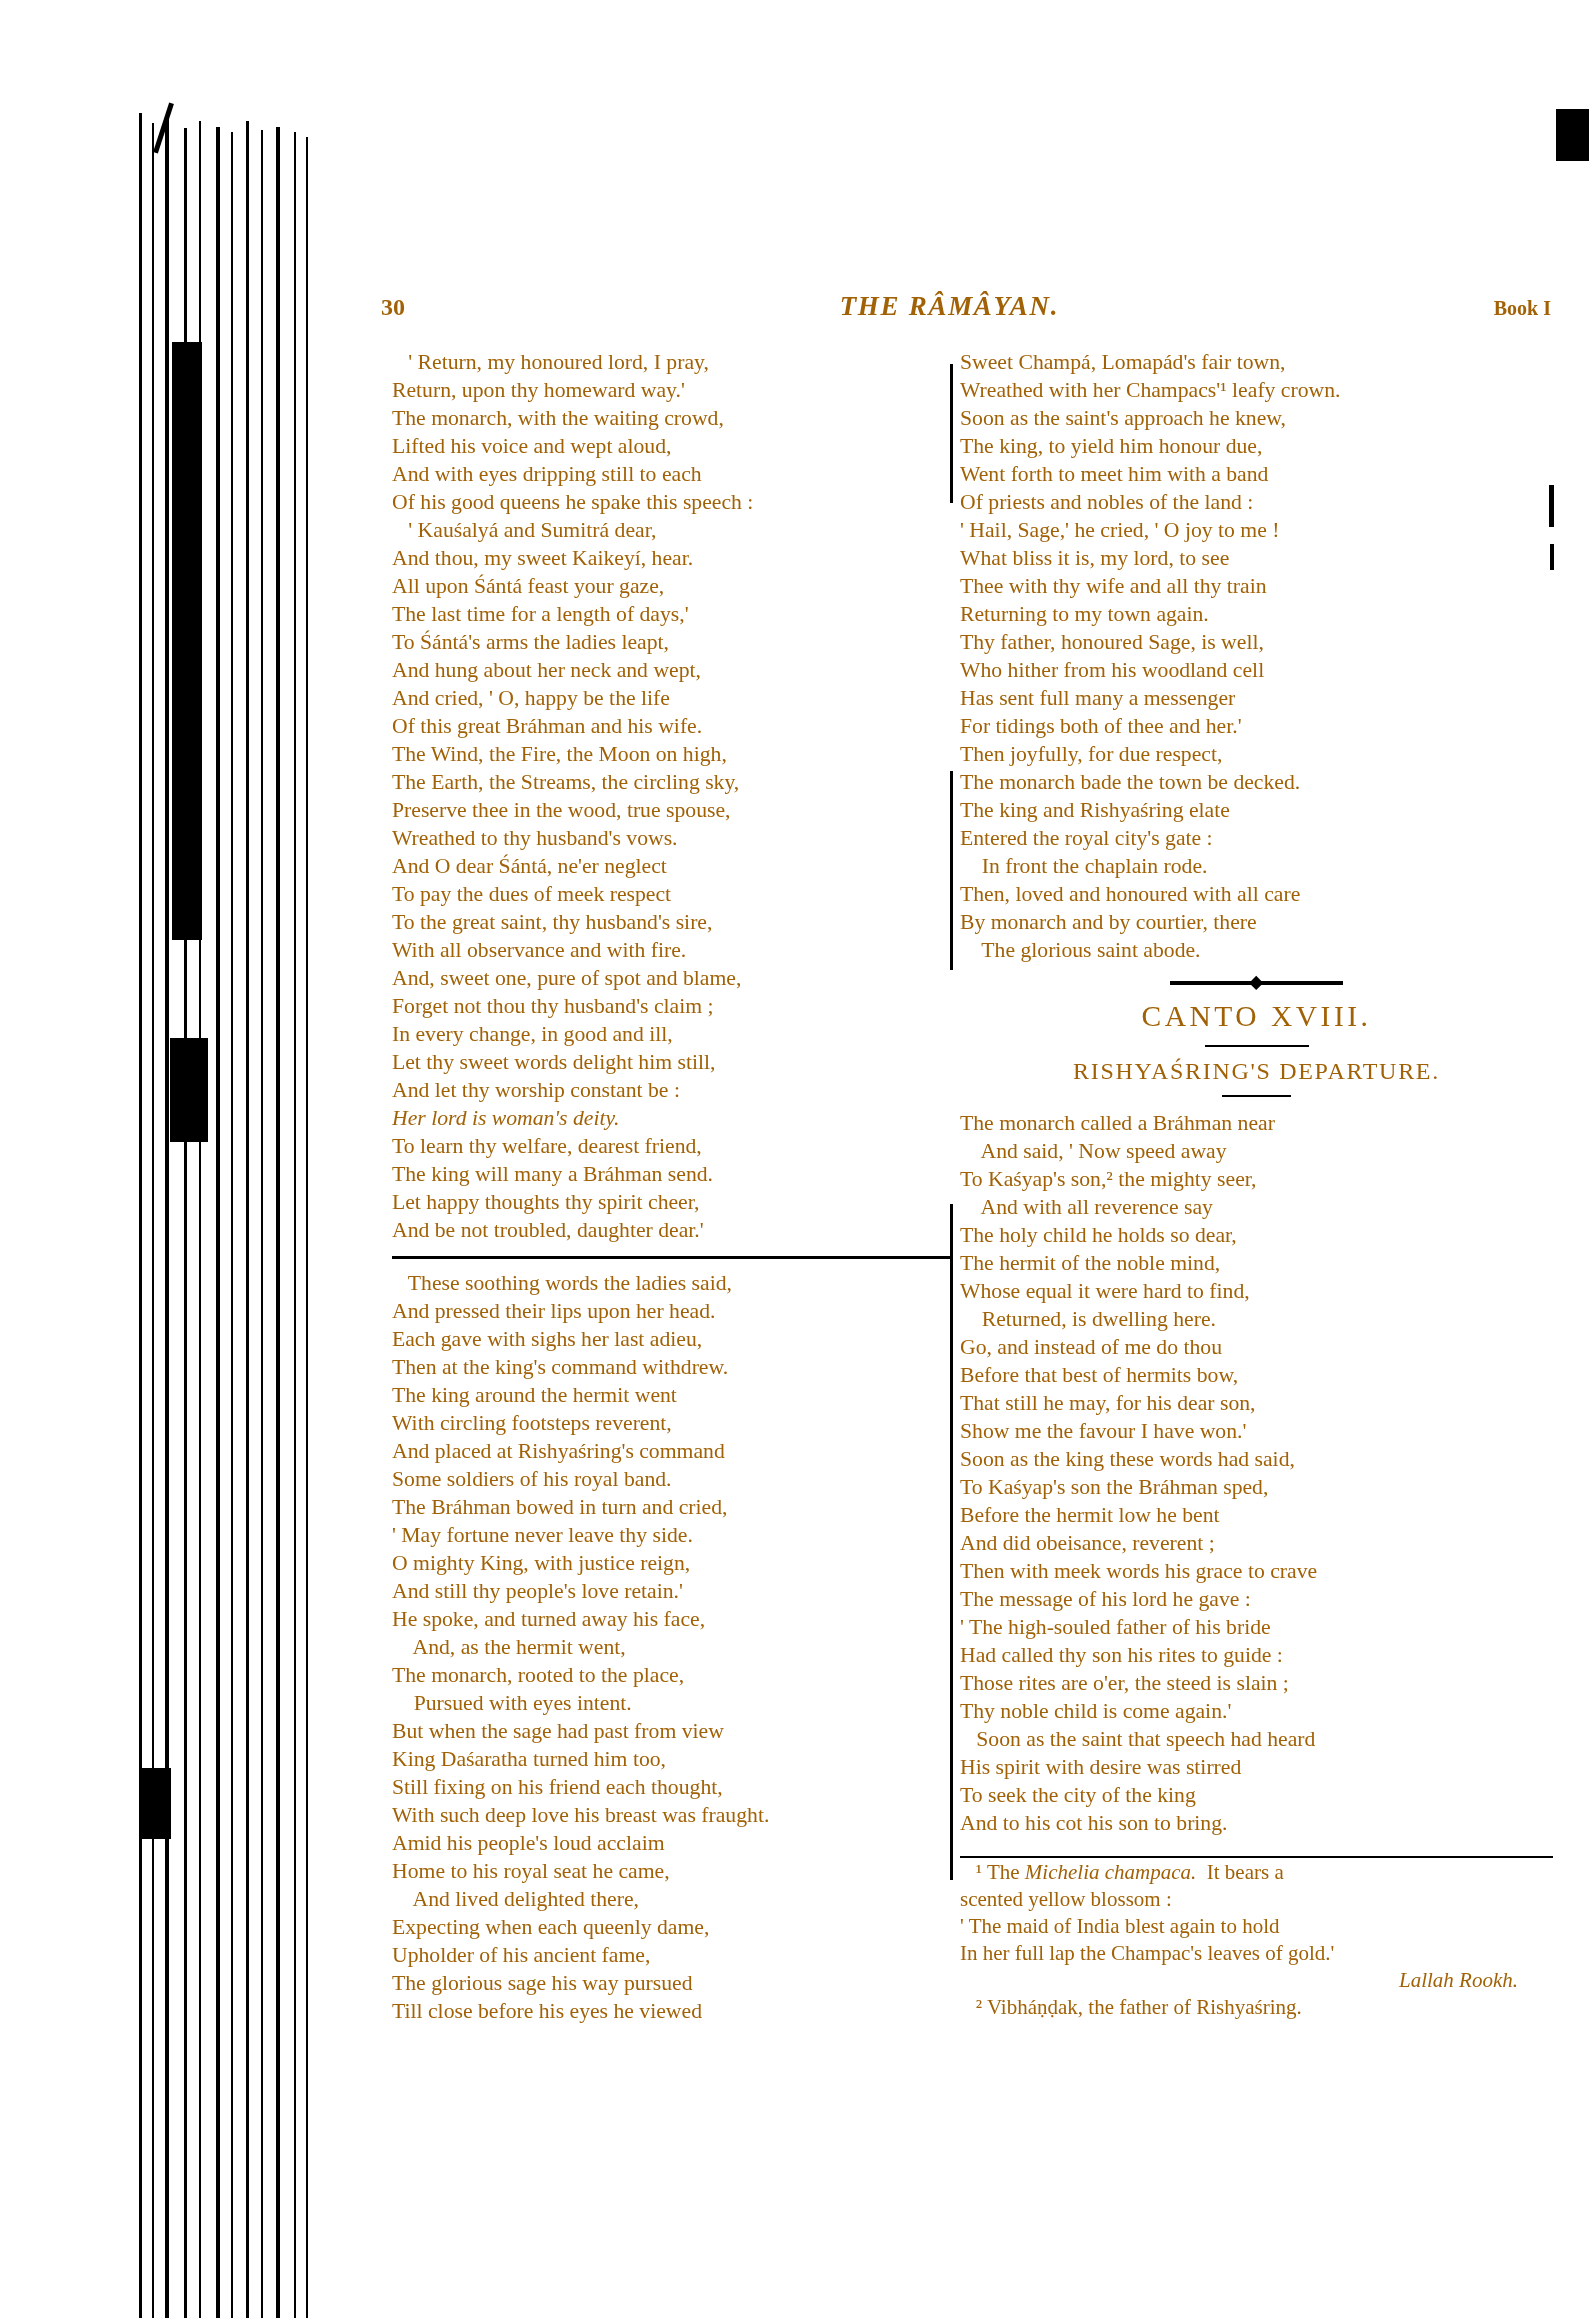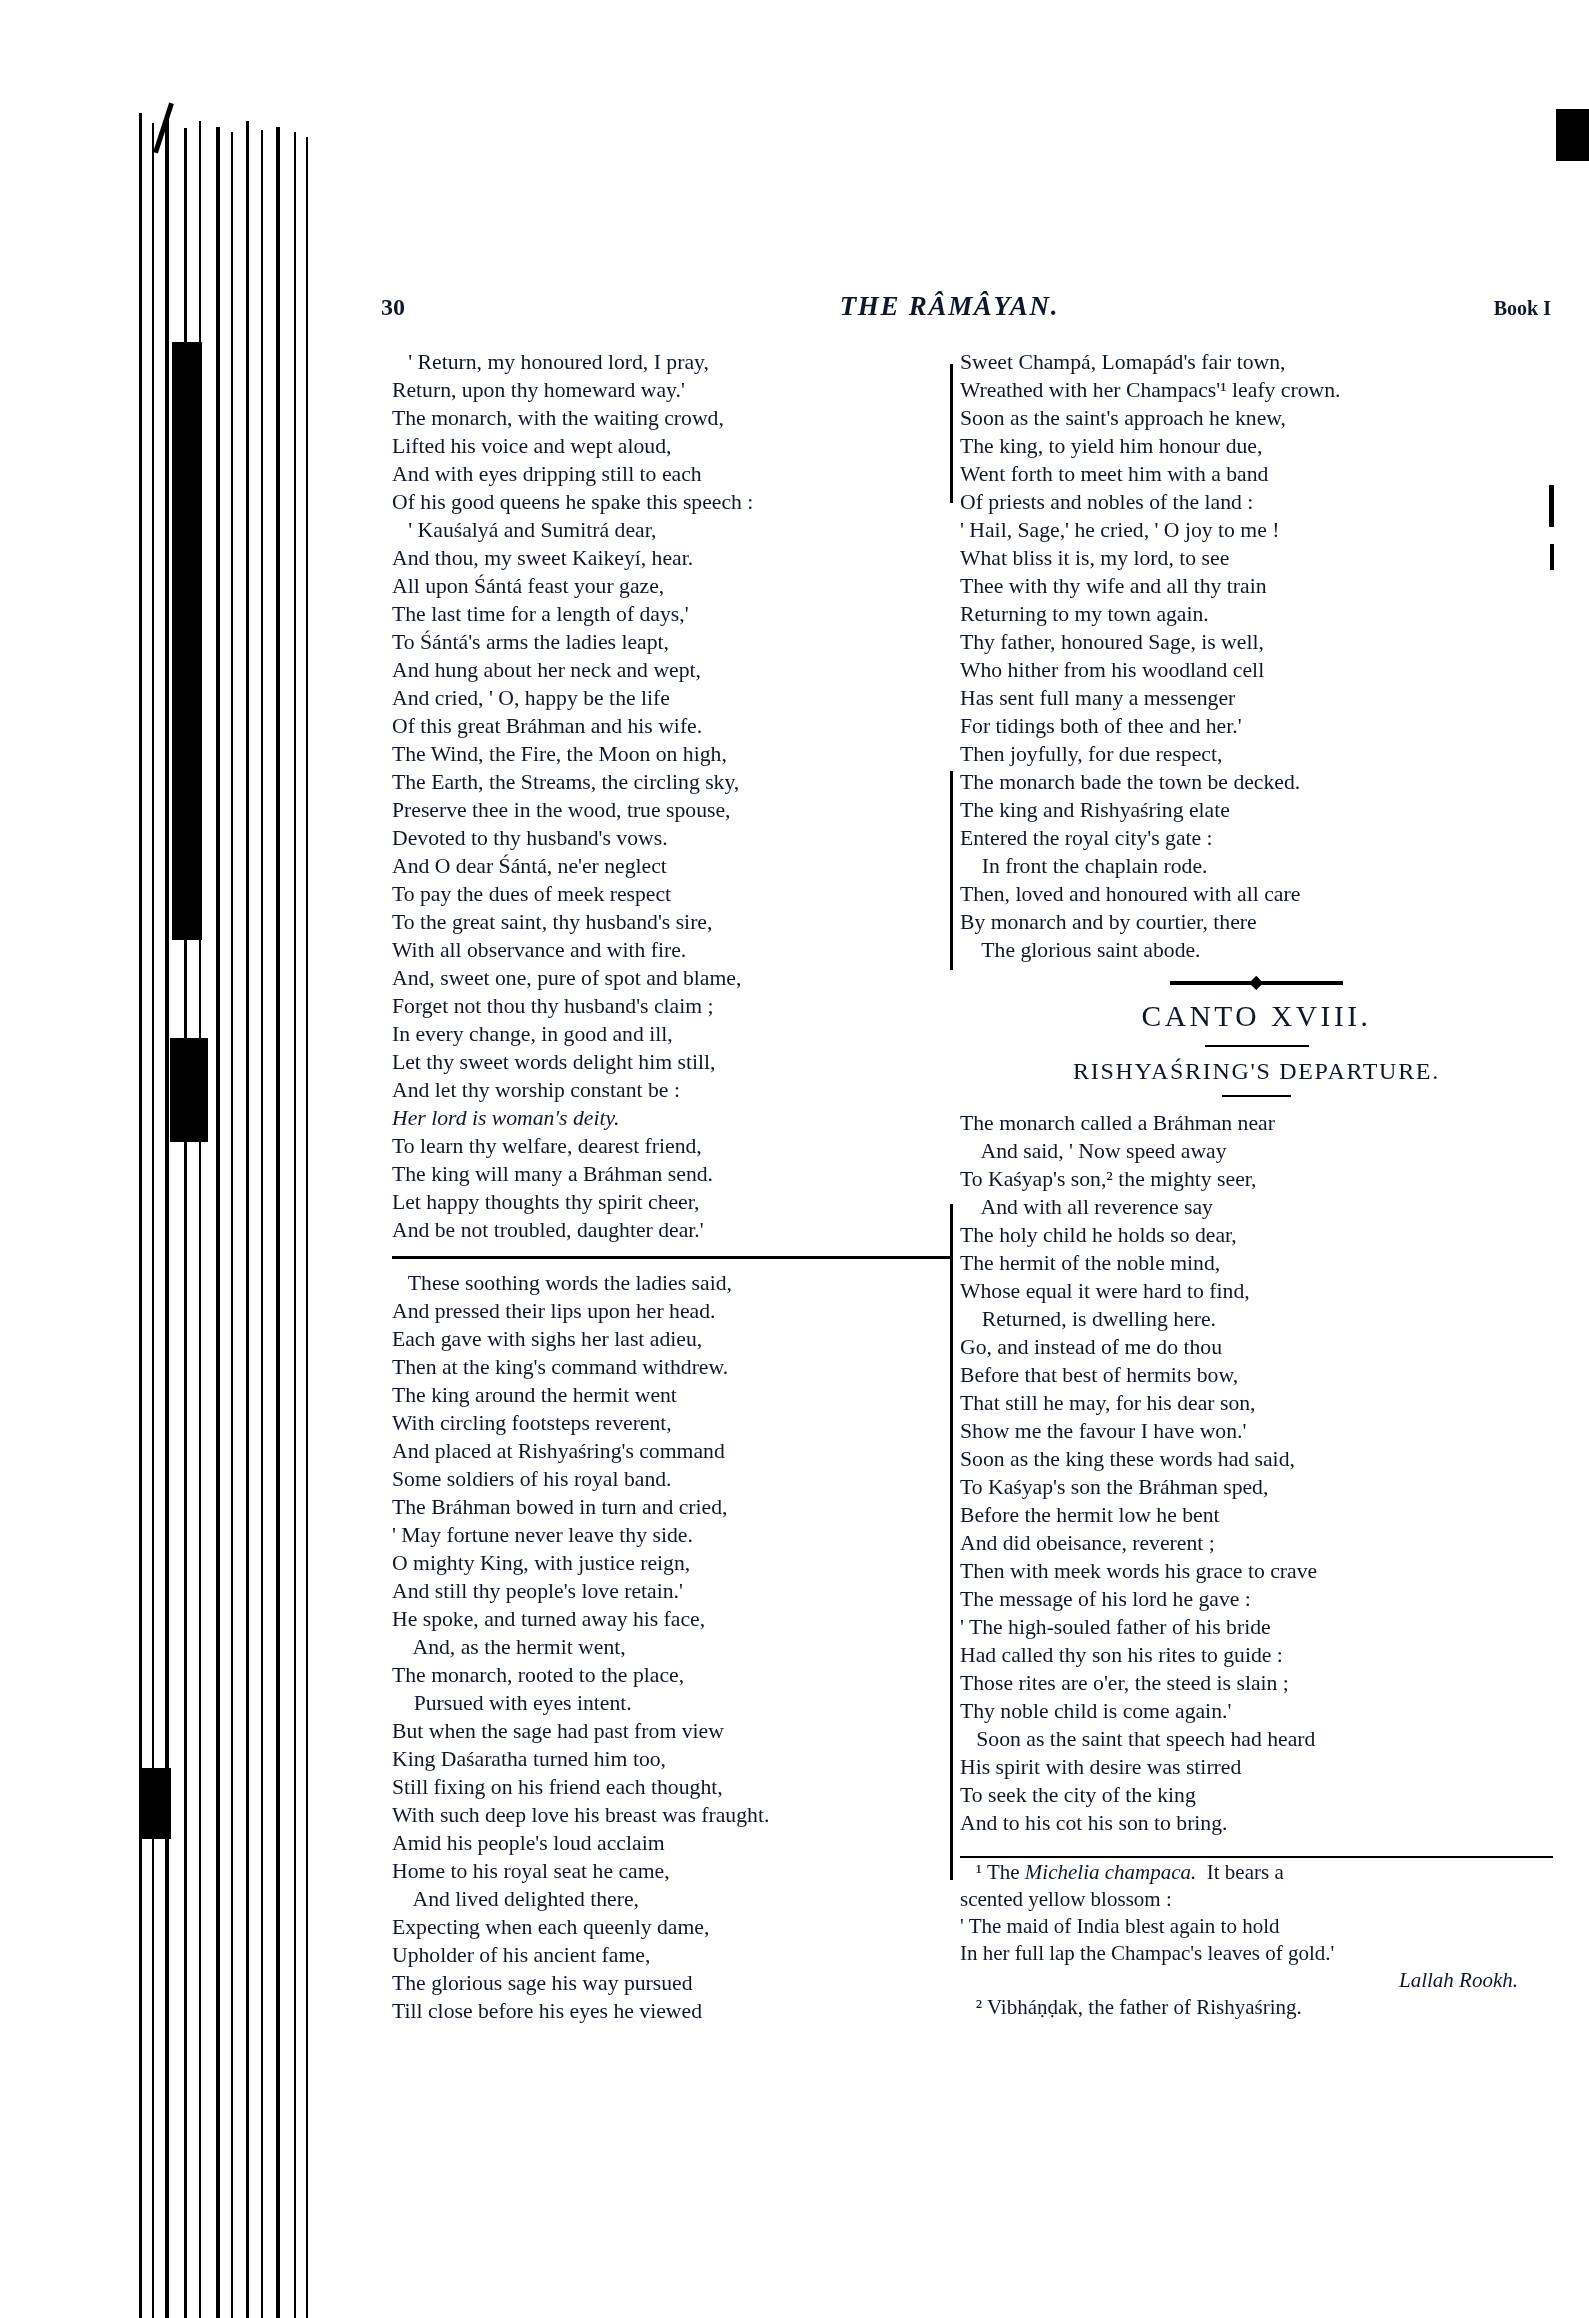--- a/index.html
+++ b/index.html
@@ -2,21 +2,21 @@
 <html style="font-size:14px"><head>
 <meta charset="utf-8">
 <style>
   html,body{margin:0;padding:0;background:#e8e8e8;}
   .page{
     position:relative;
     width:1589px;height:2319px;
     background:#ffffff;
     overflow:hidden;
     font-family:"Liberation Serif","DejaVu Serif",serif;
-    color:#0f172a;
+    color:#a16207;
   }
   
   .header{
     position:absolute;left:381px;top:291px;width:1170px;
     display:flex;align-items:baseline;
   }
   .page-num{font-weight:bold;font-size:24px;flex:0 0 auto;}
   .running-title{
     flex:1 1 auto;text-align:center;
     font-weight:bold;font-style:italic;font-size:27px;letter-spacing:1.7px;
@@ -109,21 +109,21 @@
         <div class="line">And thou, my sweet Kaikeyí, hear.</div>
         <div class="line">All upon Śántá feast your gaze,</div>
         <div class="line">The last time for a length of days,'</div>
         <div class="line">To Śántá's arms the ladies leapt,</div>
         <div class="line">And hung about her neck and wept,</div>
         <div class="line">And cried, ' O, happy be the life</div>
         <div class="line">Of this great Bráhman and his wife.</div>
         <div class="line">The Wind, the Fire, the Moon on high,</div>
         <div class="line">The Earth, the Streams, the circling sky,</div>
         <div class="line">Preserve thee in the wood, true spouse,</div>
-        <div class="line">Devoted to thy husband's vows.</div>
+        <div class="line">Wreathed to thy husband's vows.</div>
         <div class="line">And O dear Śántá, ne'er neglect</div>
         <div class="line">To pay the dues of meek respect</div>
         <div class="line">To the great saint, thy husband's sire,</div>
         <div class="line">With all observance and with fire.</div>
         <div class="line">And, sweet one, pure of spot and blame,</div>
         <div class="line">Forget not thou thy husband's claim ;</div>
         <div class="line">In every change, in good and ill,</div>
         <div class="line">Let thy sweet words delight him still,</div>
         <div class="line">And let thy worship constant be :</div>
         <div class="line italic">Her lord is woman's deity.</div>

